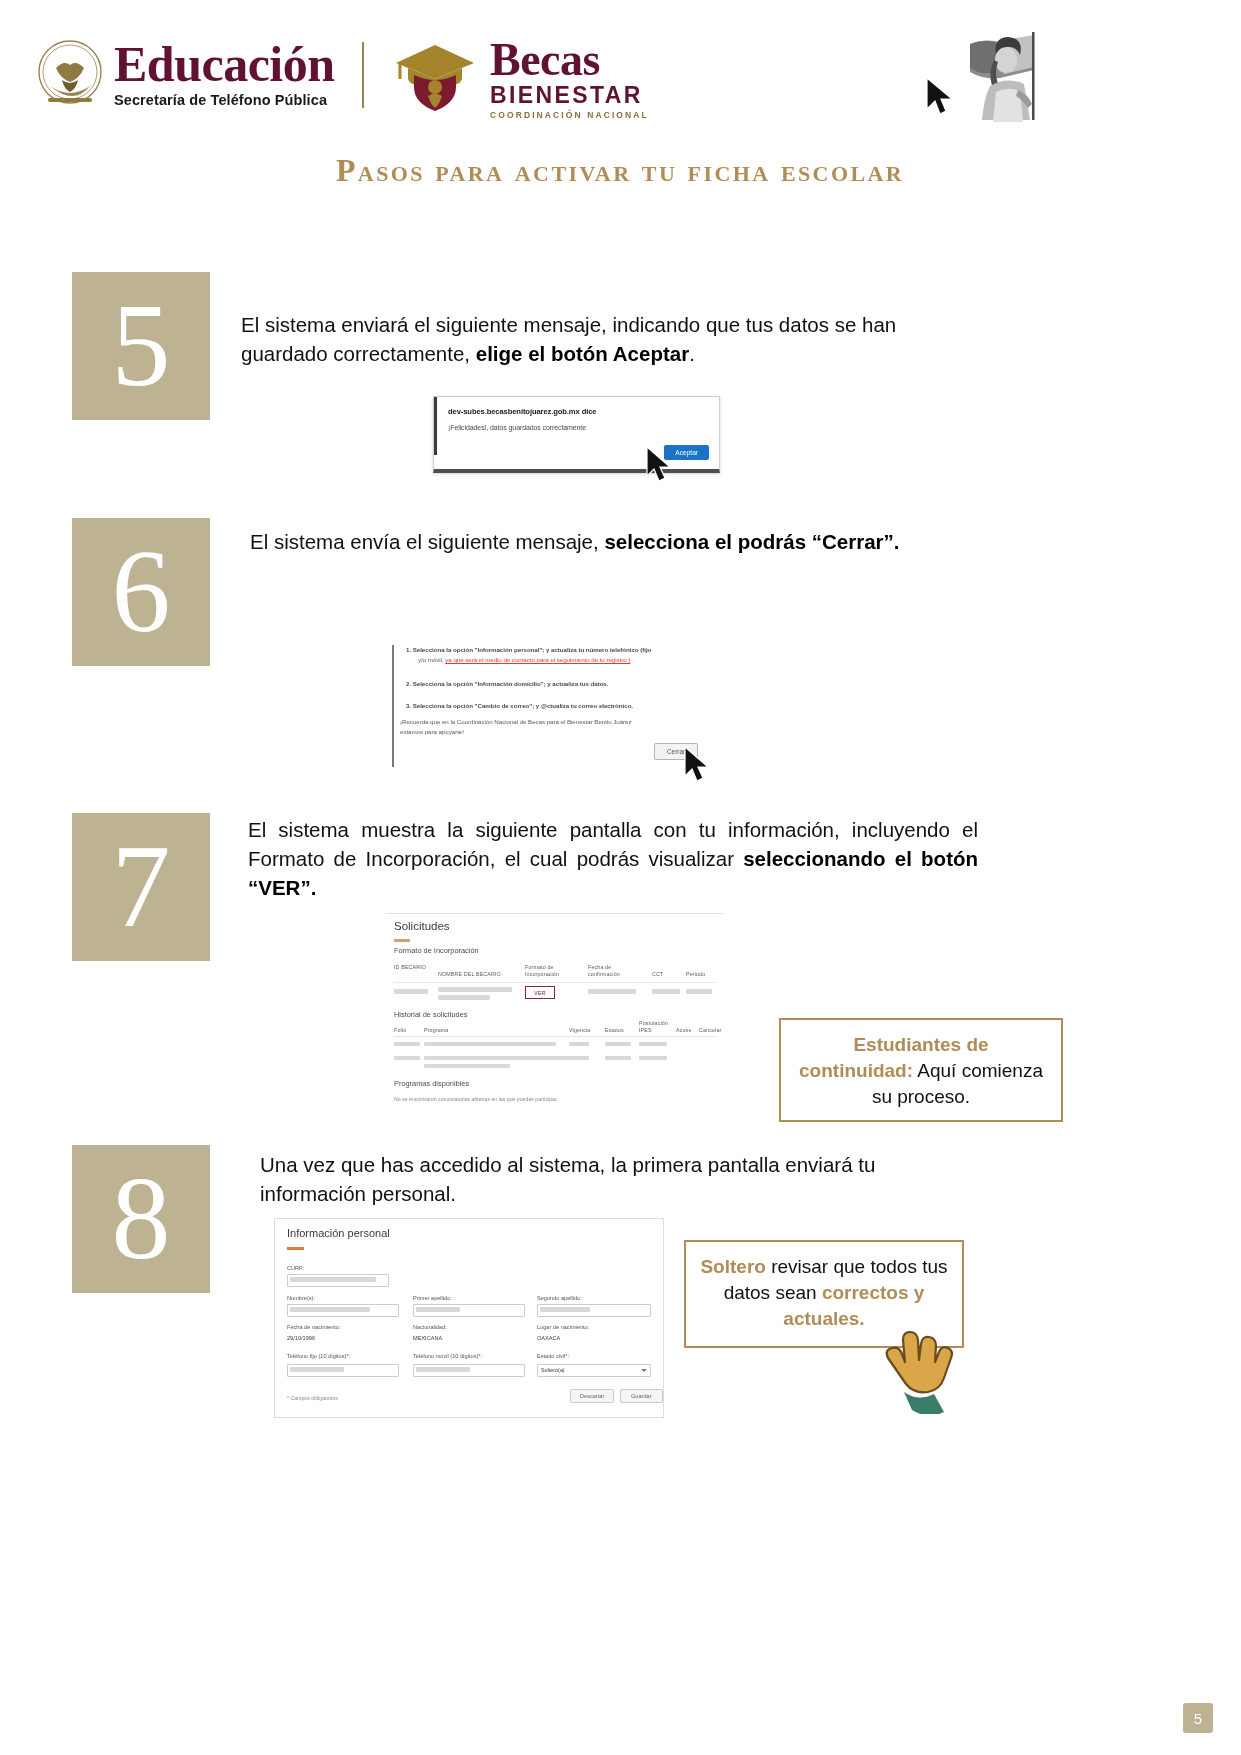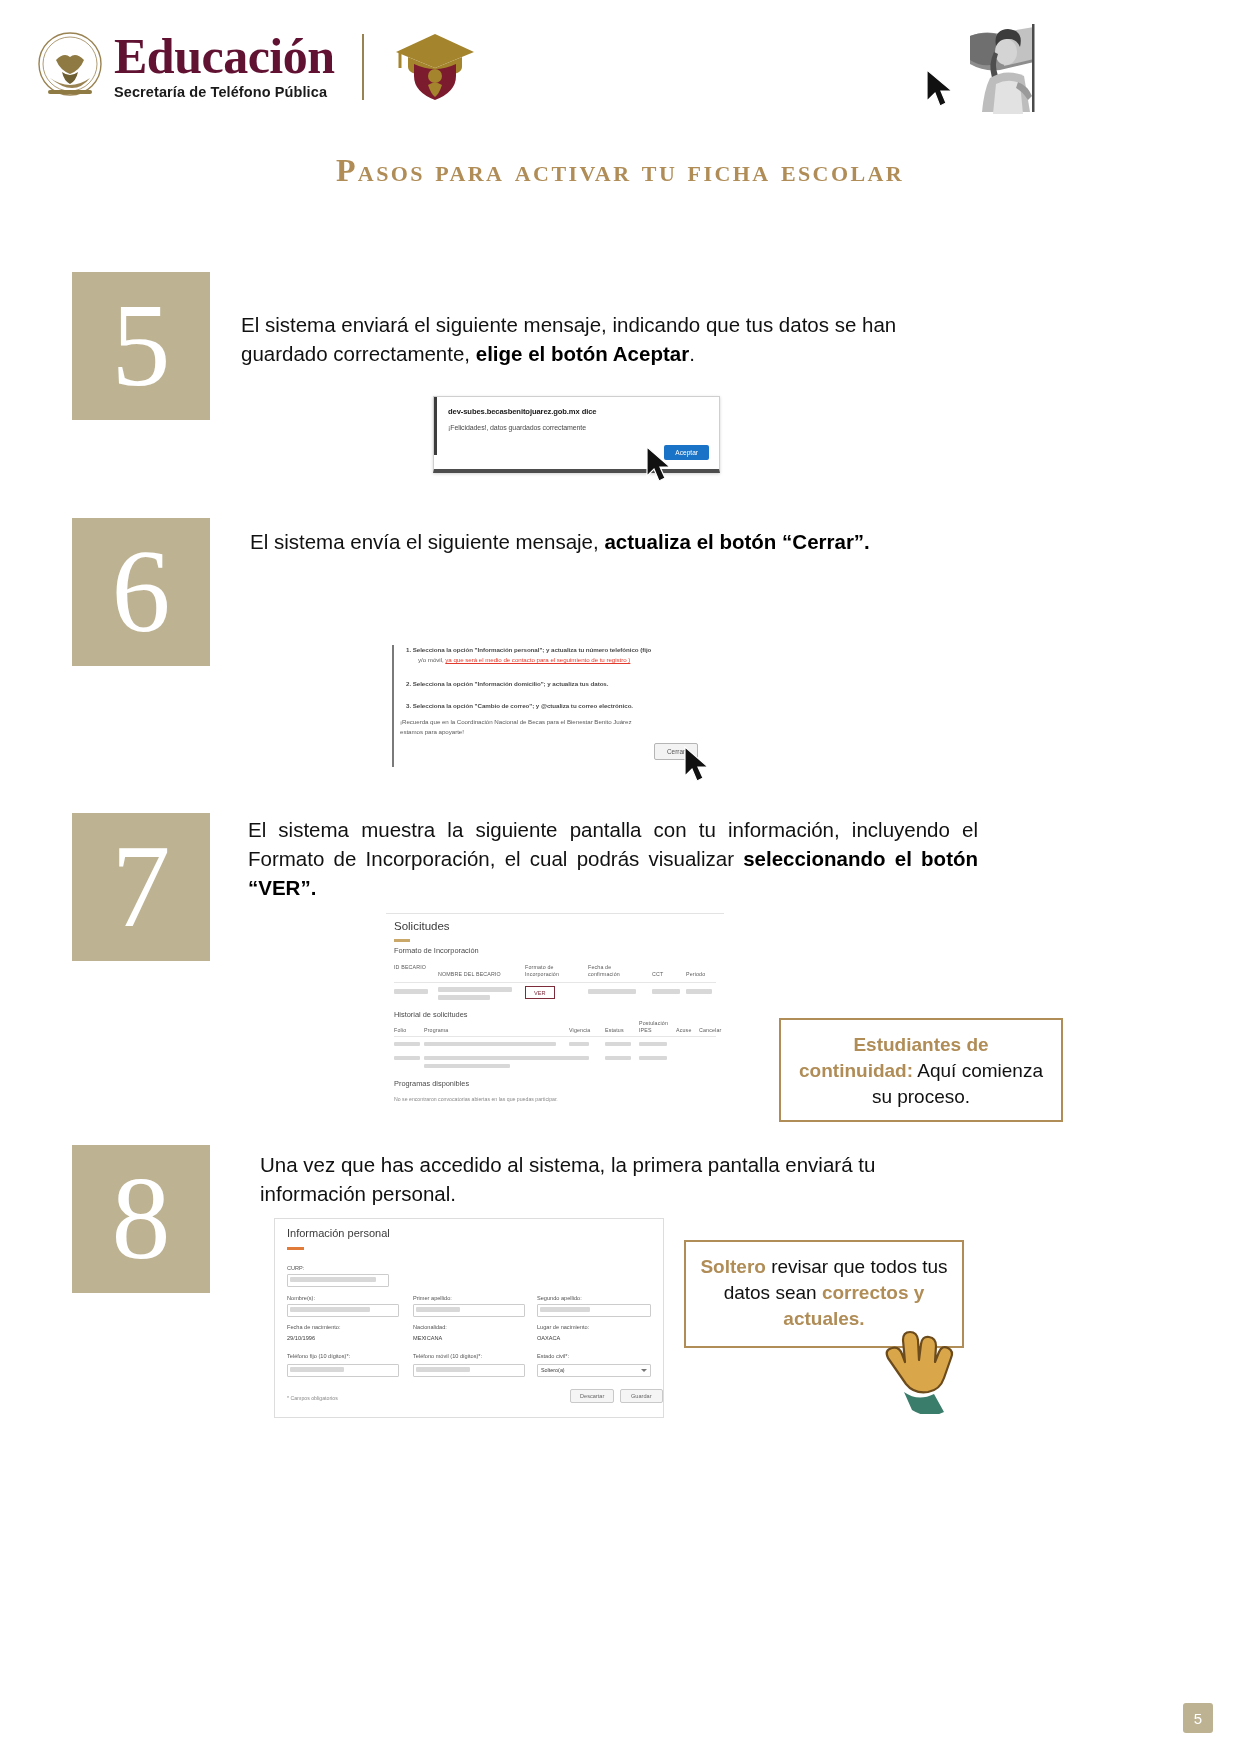--- a/index.html
+++ b/index.html
@@ -7,21 +7,21 @@
     width:1241px;height:1755px;
     background:#ffffff;
     font-family:"Liberation Sans", sans-serif;
     color:#1a1a1a;
     position:relative;
     overflow:hidden;
   }
   .page{position:relative;width:1241px;height:1755px;}
 
   
-  .header{position:absolute;left:0;top:8px;width:1075px;height:122px;padding-left:32px;}
+  .header{position:absolute;left:0;top:16px;width:1075px;height:122px;padding-left:32px;}
   .logo-sep{position:absolute;left:36px;top:22px;display:flex;align-items:center;gap:10px;}
   .eagle{width:68px;height:72px;position:relative;}
   .eagle svg{display:block;}
   .sep-text{display:flex;flex-direction:column;justify-content:center;}
   .sep-edu{
     font-family:"Liberation Serif", serif;
     font-size:50px;font-weight:700;color:#611232;line-height:0.98;letter-spacing:-0.5px;
   }
   .sep-sub{
     font-size:14.5px;font-weight:700;color:#1a1a1a;margin-top:3px;letter-spacing:0.1px;
@@ -213,20 +213,25 @@
       <div class="cap">
         <svg width="86" height="76" viewBox="0 0 86 76">
           <path d="M43 4 L82 22 L43 38 L4 22 Z" fill="#a4842c"></path>
           <path d="M16 27 v10 q0 9 27 9 q27 0 27 -9 v-10 l-27 11 z" fill="#a4842c"></path>
           <path d="M22 34 q21 10 42 0 v12 q0 16 -21 24 q-21 -8 -21 -24 z" fill="#7d1b2e"></path>
           <circle cx="43" cy="46" r="7" fill="#a4842c"></circle>
           <path d="M36 55 q7 -5 14 0 q-3 9 -7 12 q-4 -3 -7 -12z" fill="#a4842c"></path>
           <path d="M8 22 v16" stroke="#a4842c" stroke-width="3" fill="none"></path>
         </svg>
       </div>
+      <div class="becas-text">
+        <div class="becas-title">Becas</div>
+        <div class="becas-sub">BIENESTAR</div>
+        <div class="becas-sub2">COORDINACIÓN NACIONAL</div>
+      </div>
     </div>
 
     <div class="cursor-top">
       <svg width="32" height="42" viewBox="0 0 32 42">
         <path d="M2 2 L2 33 L10 25 L15 38 L21 35 L16 23 L27 23 Z" fill="#111" stroke="#fff" stroke-width="1.2"></path>
       </svg>
     </div>
 
     <div class="heroine">
       <svg width="86" height="92" viewBox="0 0 86 92">
@@ -260,21 +265,21 @@
   </div>
   <div class="cursor-5">
     <svg width="30" height="40" viewBox="0 0 30 40">
       <path d="M2 2 L2 31 L9 24 L14 36 L20 33 L15 22 L25 22 Z" fill="#111" stroke="#fff" stroke-width="1.2"></path>
     </svg>
   </div>
 
   <div class="step-num" style="left:72px;top:518px;height:148px;">6</div>
 
   <div class="step-text" style="left:250px;top:527px;width:740px;">
-    <span>El sistema envía el siguiente mensaje, </span><span class="hl">actualiza el botón “Cerrar”.</span>
+    <span>El sistema envía el siguiente mensaje, </span><span class="hl">selecciona el podrás “Cerrar”.</span>
   </div>
 
   <div class="msg6">
     <div class="msg6-bar"></div>
     <p style="left:14px;top:6px;width:300px;">
       <b>1. Selecciona la opción "Información personal"; y actualiza tu número telefónico (fijo</b>
     </p>
     <p style="left:26px;top:16px;width:296px;">
       <span>y/o móvil, </span><span class="red">ya que será el medio de contacto para el seguimiento de tu registro )</span>
     </p>

